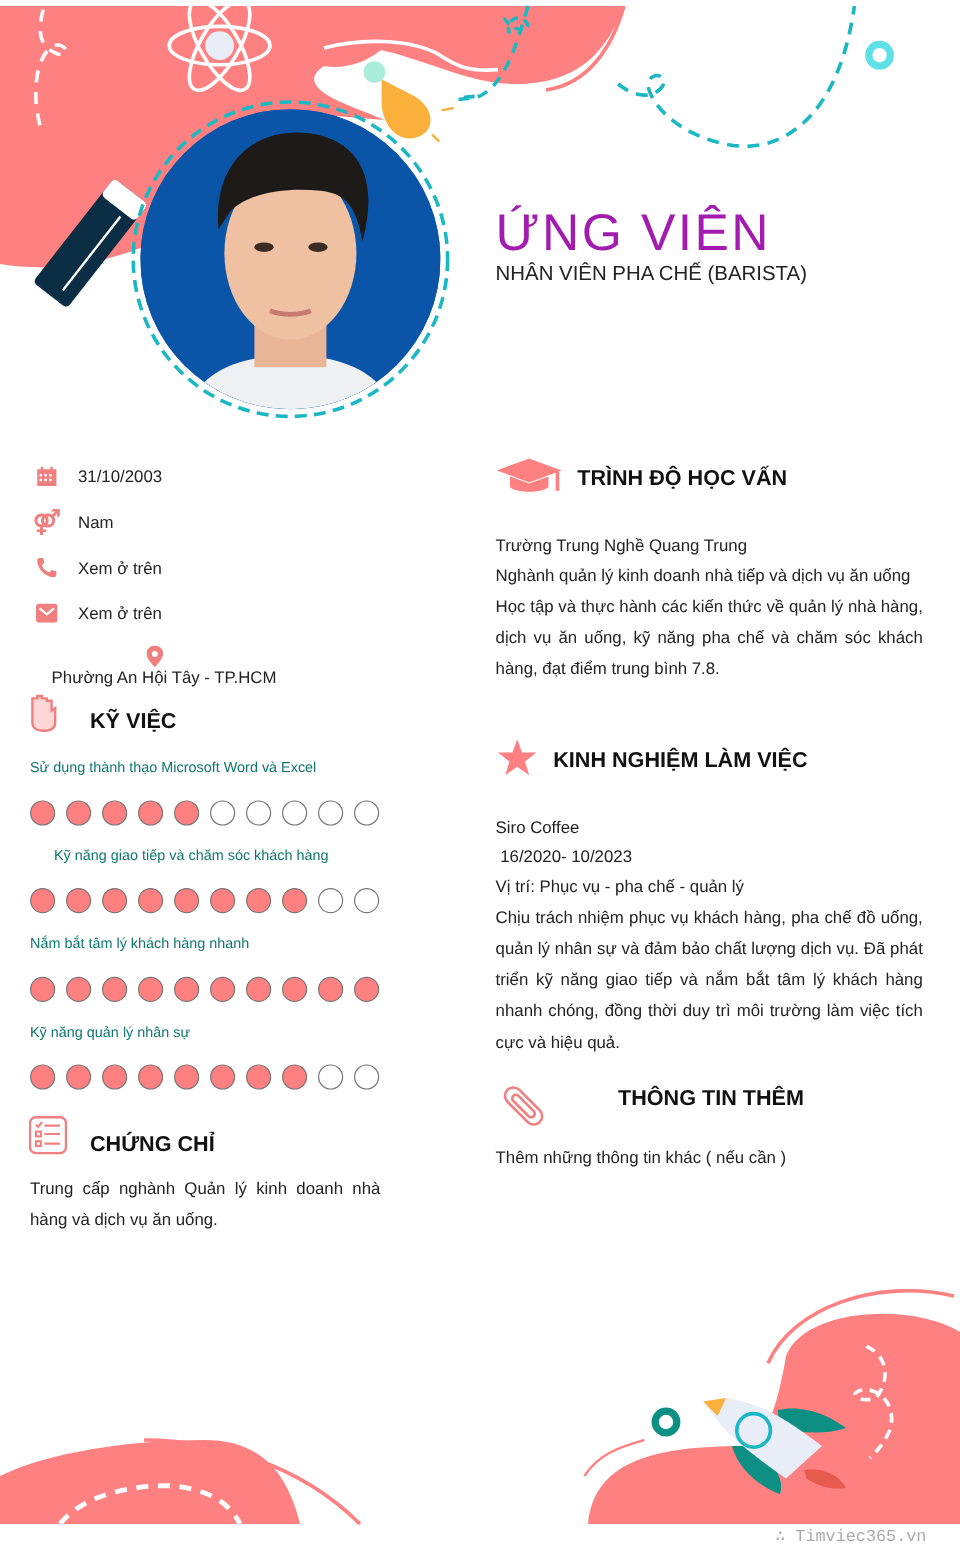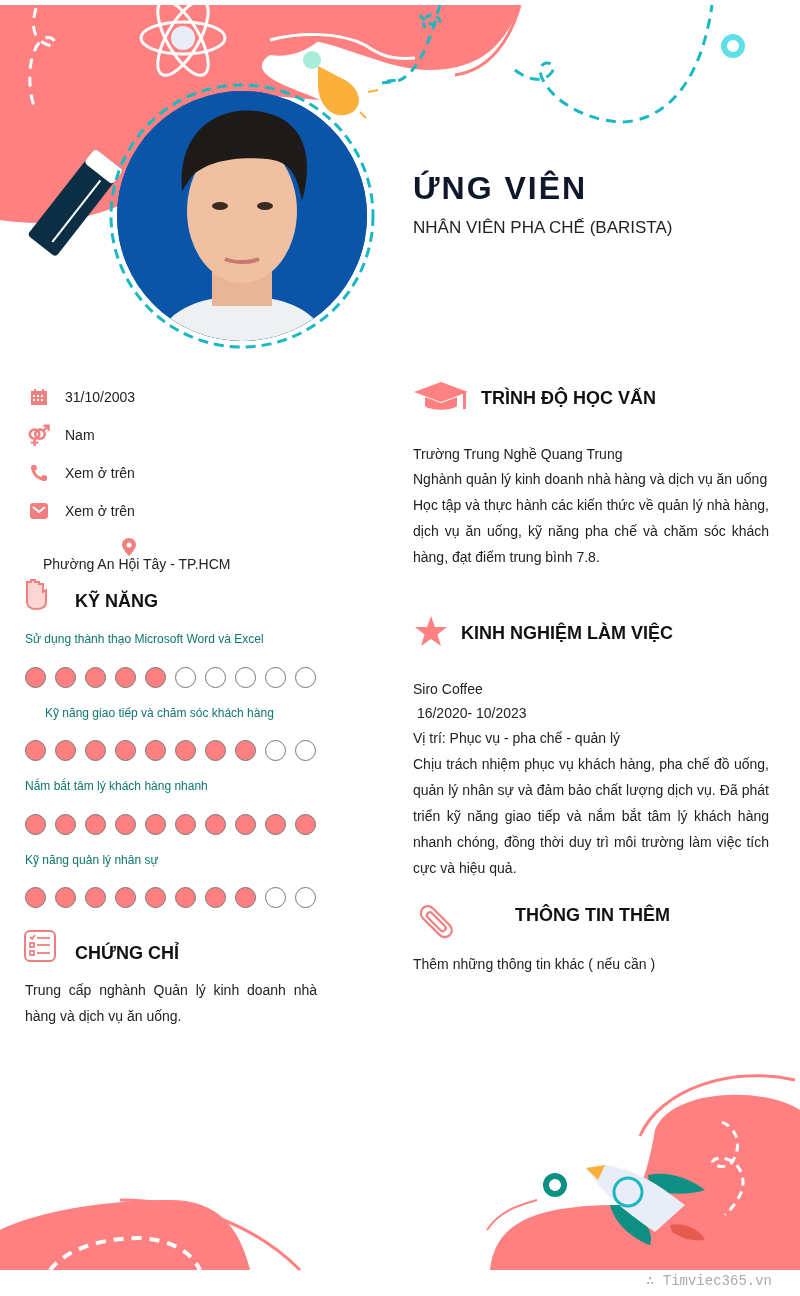--- a/index.html
+++ b/index.html
@@ -1,21 +1,21 @@
 <!DOCTYPE html>
 <html><head>
 <meta charset="utf-8">
 <style>
   * { margin:0; padding:0; box-sizing:border-box; }
   html, body { width:800px; height:1296px; background:#fff; overflow:hidden; }
   body { position:relative; font-family:"Liberation Sans", sans-serif; color:#222; }
   .deco { position:absolute; left:0; top:0; width:800px; height:1296px; pointer-events:none; }
   .photo-wrap { position:absolute; left:108px; top:82px; width:268px; height:268px; }
   .photo { position:absolute; left:9px; top:9px; width:250px; height:250px; border-radius:50%; background:#0a55a8; overflow:hidden; }
-  .name { position:absolute; left:413px; top:170px; font-size:32px; font-weight:bold; letter-spacing:2px; color:#0f172a; }
+  .name { position:absolute; left:413px; top:170px; font-size:43px; font-weight:normal; letter-spacing:2px; color:#a21caf; }
   .job { position:absolute; left:413px; top:218px; font-size:17px; color:#222; }
   .info-row { position:absolute; left:28px; display:flex; align-items:center; height:22px; }
   .info-row .ic { width:22px; height:22px; display:flex; align-items:center; justify-content:center; color:#f08080; }
   .info-row .tx { margin-left:15px; font-size:14px; color:#222; }
   .sec-title { position:absolute; font-size:18px; font-weight:bold; color:#111; }
   .skill-label { position:absolute; left:25px; font-size:12px; color:#0f766e;text-align:right; }
   .dots { position:absolute; left:25px; display:flex; gap:9px; }
   .dot { width:21px; height:21px; border-radius:50%; border:1.5px solid #777; background:#fff; }
   .dot.on { background:#ff8080; border-color:#777; }
   .para { position:absolute; font-size:14px; line-height:26px; color:#222; text-align:justify; }
@@ -145,21 +145,21 @@
       </svg>
   </span>
   <span class="tx">Phường An Hội Tây - TP.HCM</span>
 </div>
 
 <div style="position:absolute;left:24px;top:578px;">
   <svg width="24" height="32" viewBox="0 0 24 32">
       <path d="M3,10 L3,4 L7,4 L7,2 L11,2 L11,4 L15,4 L15,6 L19,6 L19,14 L22,12 L22,24 C22,29 18,31 12,31 C6,31 3,28 3,24 Z" stroke="#f08080" stroke-width="2" fill="#ffd6d6"></path>
     </svg>
 </div>
-<div class="sec-title" style="left:75px;top:591px;">KỸ NĂNG</div>
+<div class="sec-title" style="left:75px;top:591px;">KỸ VIỆC</div>
 
 <div class="skill-label" style="top:632px;">Sử dụng thành thạo Microsoft Word và Excel</div>
 <div class="dots" style="top:667px;">
     <span class="dot on"></span>
     <span class="dot on"></span>
     <span class="dot on"></span>
     <span class="dot on"></span>
     <span class="dot on"></span>
     <span class="dot"></span>
     <span class="dot"></span>
@@ -225,21 +225,21 @@
 
 <div style="position:absolute;left:413px;top:380px;">
   <svg width="56" height="34" viewBox="0 0 56 34">
       <path d="M28,2 L55,12 L28,22 L1,12 Z" fill="#ff8080"></path>
       <path d="M12,17 L12,26 C18,31 38,31 44,26 L44,17 L28,23 Z" fill="#ff8080"></path>
       <rect x="50" y="13" width="3" height="16" fill="#ff8080"></rect>
     </svg>
 </div>
 <div class="sec-title" style="left:481px;top:388px;">TRÌNH ĐỘ HỌC VẤN</div>
 <div class="para bold" style="left:413px;top:441px;width:360px;">Trường Trung Nghề Quang Trung</div>
-<div class="para" style="left:413px;top:466px;width:360px;">Nghành quản lý kinh doanh nhà hàng và dịch vụ ăn uống</div>
+<div class="para" style="left:413px;top:466px;width:360px;">Nghành quản lý kinh doanh nhà tiếp và dịch vụ ăn uống</div>
 <div class="para" style="left:413px;top:492px;width:356px;">Học tập và thực hành các kiến thức về quản lý nhà hàng, dịch vụ ăn uống, kỹ năng pha chế và chăm sóc khách hàng, đạt điểm trung bình 7.8.</div>
 
 <div style="position:absolute;left:414px;top:615px;">
   <svg width="34" height="34" viewBox="0 0 34 34">
       <path d="M17,1 L21,12 L33,12 L23.5,19.5 L27,31 L17,24 L7,31 L10.5,19.5 L1,12 L13,12 Z" fill="#ff8080"></path>
     </svg>
 </div>
 <div class="sec-title" style="left:461px;top:623px;">KINH NGHIỆM LÀM VIỆC</div>
 <div class="para bold" style="left:413px;top:676px;width:360px;">Siro Coffee</div>
 <div class="para bold" style="left:413px;top:700px;width:360px;white-space:pre;"> 16/2020- 10/2023</div>

